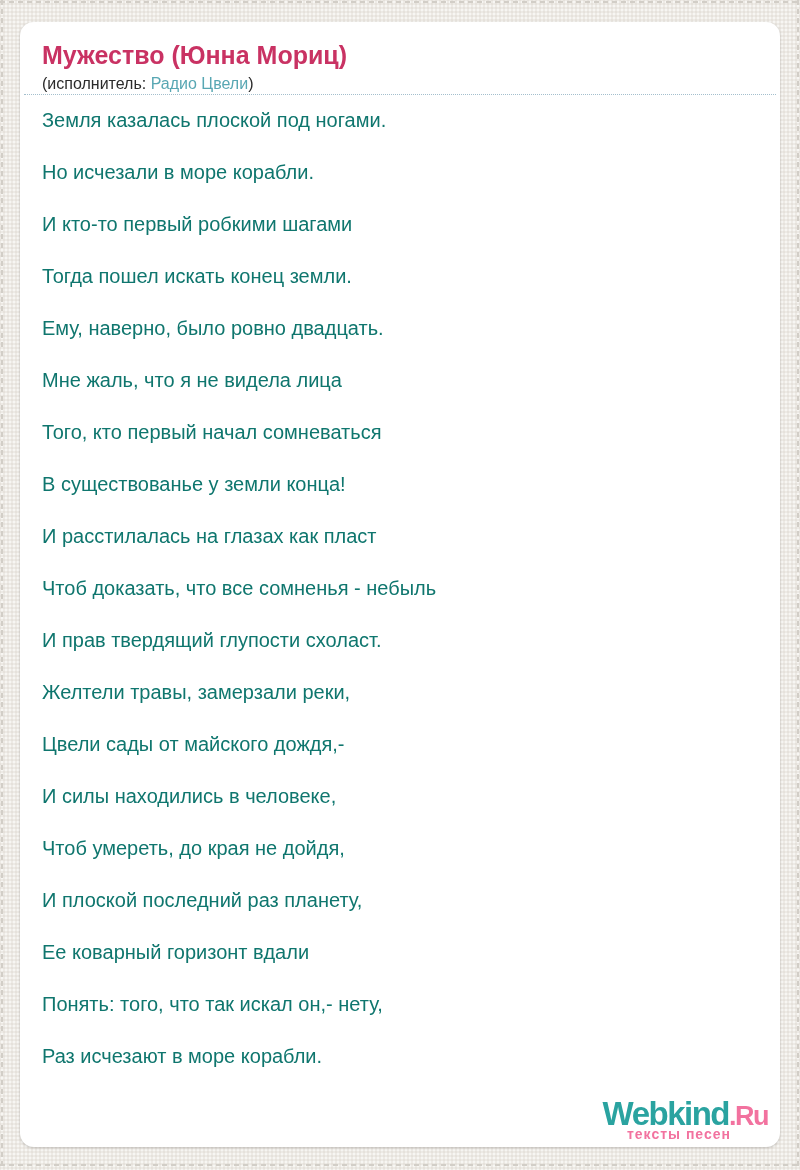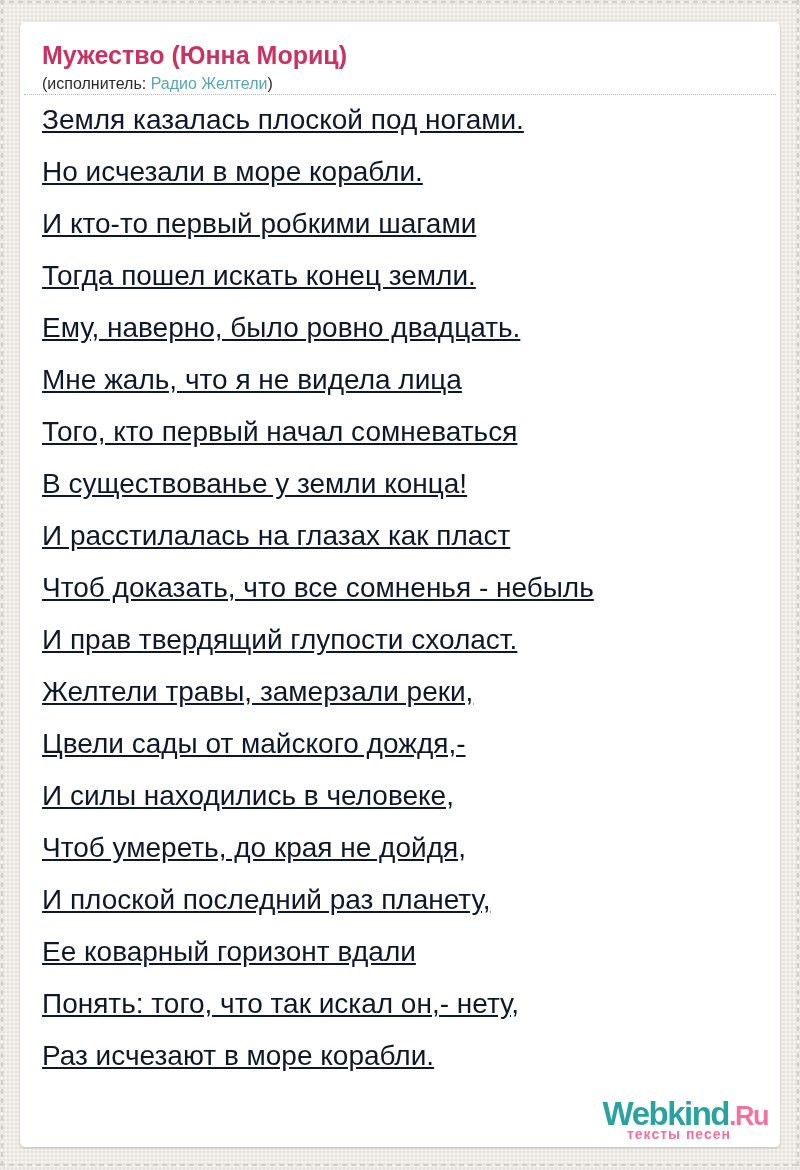--- a/index.html
+++ b/index.html
@@ -24,21 +24,21 @@
     background-image:repeating-linear-gradient(90deg,#d2cec7 0 5px,transparent 5px 9px);}
   .stitch-h.top{top:1px;}
   .stitch-h.bottom{bottom:4px;}
   .stitch-v{position:absolute;top:0;bottom:0;width:2px;
     background-image:repeating-linear-gradient(180deg,#d2cec7 0 5px,transparent 5px 9px);}
   .stitch-v.left{left:1px;}
   .stitch-v.right{right:1px;}
 
   .card{
     position:absolute;left:20px;top:22px;width:760px;height:1125px;
-    background:#ffffff;border-radius:5px;
+    background:#ffffff;border-radius:14px;
     box-shadow:0 1px 3px rgba(0,0,0,.18);
   }
   .header{
     margin:0 4px;
     padding:18px 0 1px 18px;
     border-bottom:1px dotted #a4bfcd;
   }
   .song-title{
     margin:0 0 4px 0;
     font-size:25px;line-height:30px;font-weight:bold;
@@ -49,23 +49,22 @@
   }
   .performer a{
     color:var(--link-color);text-decoration:none;cursor:pointer;
   }
   .poem{
     margin:0 4px;
     padding:12px 18px 0 18px;
   }
   .poem p{
     margin:0 0 26px 0;
-    font-size:28px;line-height:26px;
-    color:#0f172a;
-    text-decoration:underline;
+    font-size:20px;line-height:26px;
+    color:#0f766e;
   }
   .logo{
     position:absolute;right:12px;bottom:6px;
     text-align:right;line-height:1;cursor:pointer;
   }
   .logo-main{
     font-size:33px;font-weight:bold;letter-spacing:-1.5px;
     display:block;
   }
   .logo-brand{color:var(--brand-teal);}
@@ -84,21 +83,21 @@
 <div class="stitch-h top"></div>
 <div class="stitch-h bottom"></div>
 <div class="stitch-v left"></div>
 <div class="stitch-v right"></div>
 
 <div class="card">
 
   <div class="header">
     <h1 class="song-title">Мужество (Юнна Мориц)</h1>
     <div class="performer">
-      <span>(исполнитель: </span><a>Радио Желтели</a><span>)</span>
+      <span>(исполнитель: </span><a>Радио Цвели</a><span>)</span>
     </div>
   </div>
 
   <div class="poem">
 
       <p>Земля казалась плоской под ногами.</p>
 
       <p>Но исчезали в море корабли.</p>
 
       <p>И кто-то первый робкими шагами</p>

